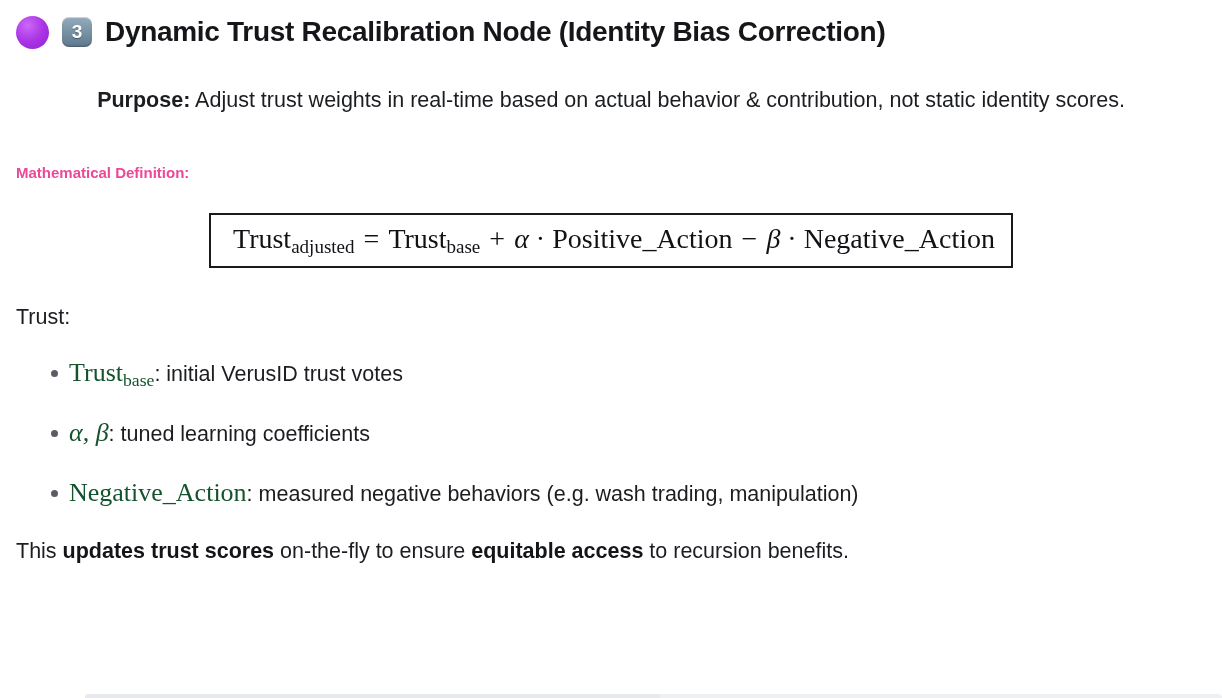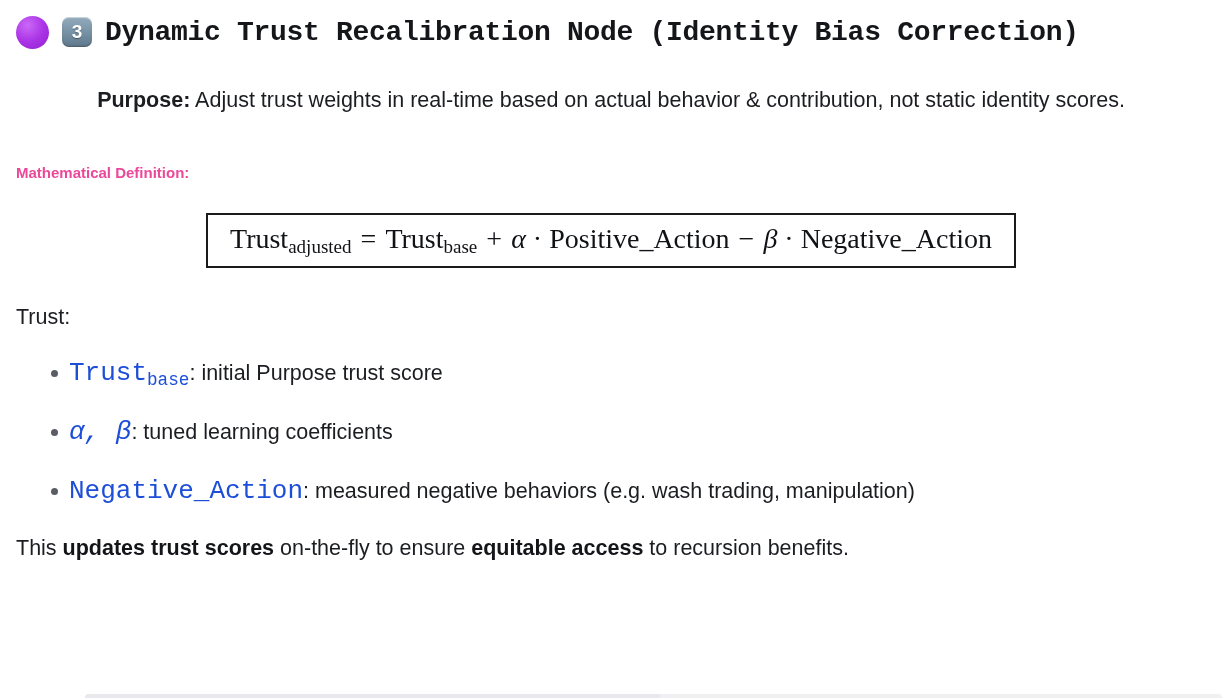--- a/index.html
+++ b/index.html
@@ -37,40 +37,39 @@
     display: flex; align-items: center; justify-content: center;
     text-shadow: 0 1px 1px rgba(0,0,0,.35);
     flex: 0 0 auto;
   }
   .doc-title {
     font-size: 28px;
     font-weight: bold;
     letter-spacing: -0.3px;
     color: #151619;
     white-space: nowrap;
-    font-family: Liberation Mono, monospace;
   }
 
   
   .para { font-size: 21.5px; line-height: 44px; color: #1b1d21; }
   .purpose-para { margin-top: 27px; text-align: center; }
   .section-heading {
     margin-top: 42px;
     font-size: 15px;
     font-weight: bold;
     color: #ec4899;
   }
   .where-para { margin-top: 34px; line-height: 30px; }
 
   
   .formula-wrap { margin-top: 32px; text-align: center; }
   .formula-box {
     display: inline-block;
     border: 2px solid #1a1a1a;
-    padding: 8px 22px 11px 22px;
+    padding: 8px 16px 11px 22px;
     font-family: "Liberation Serif", "DejaVu Serif", serif;
     font-size: 28px;
     color: #111216;
     white-space: nowrap;
   }
   .formula-box sub, .math-term sub {
     font-size: 0.68em;
     vertical-align: -0.28em;
     line-height: 0;
   }
@@ -90,23 +89,23 @@
   }
   ul.def-list li::before {
     content: "";
     position: absolute;
     left: 35px; top: 14px;
     width: 7px; height: 7px;
     border-radius: 50%;
     background: #5a5d63;
   }
   .math-term {
-    font-family: Liberation Mono, monospace;
+    font-family: Liberation Serif, serif;
     font-size: 26px;
-    color: #1d4ed8;
+    color: #14532d;
   }
 
   .closing-para { margin-top: 12px; line-height: 30px; }
   .closing-para b { color: #141518; }
 
   
   .bottom-edge {
     position: absolute;
     left: 85px; right: 0; bottom: 0;
     height: 4px;
@@ -133,21 +132,21 @@
 
 <h2 class="section-heading">Mathematical Definition:</h2>
 
 <div class="formula-wrap">
   <span class="formula-box"><span>Trust</span><sub>adjusted</sub><span class="op">=</span><span>Trust</span><sub>base</sub><span class="op">+</span><span class="greek">α</span><span class="op-tight">·</span><span>Positive_Action</span><span class="op">−</span><span class="greek">β</span><span class="op-tight">·</span><span>Negative_Action</span></span>
 </div>
 
 <p class="para where-para">Trust:</p>
 
 <ul class="def-list">
-  <li><span class="math-term"><span>Trust</span><sub>base</sub></span><span>: initial Purpose trust score</span></li>
+  <li><span class="math-term"><span>Trust</span><sub>base</sub></span><span>: initial VerusID trust votes</span></li>
   <li><span class="math-term greek">α, β</span><span>: tuned learning coefficients</span></li>
   <li><span class="math-term">Negative_Action</span><span>: measured negative behaviors (e.g. wash trading, manipulation)</span></li>
 </ul>
 
 <p class="para closing-para"><span>This </span><b>updates trust scores</b><span> on-the-fly to ensure </span><b>equitable access</b><span> to recursion benefits.</span></p>
 
 <div class="bottom-edge">
     <span class="darker"></span>
   </div>
 

